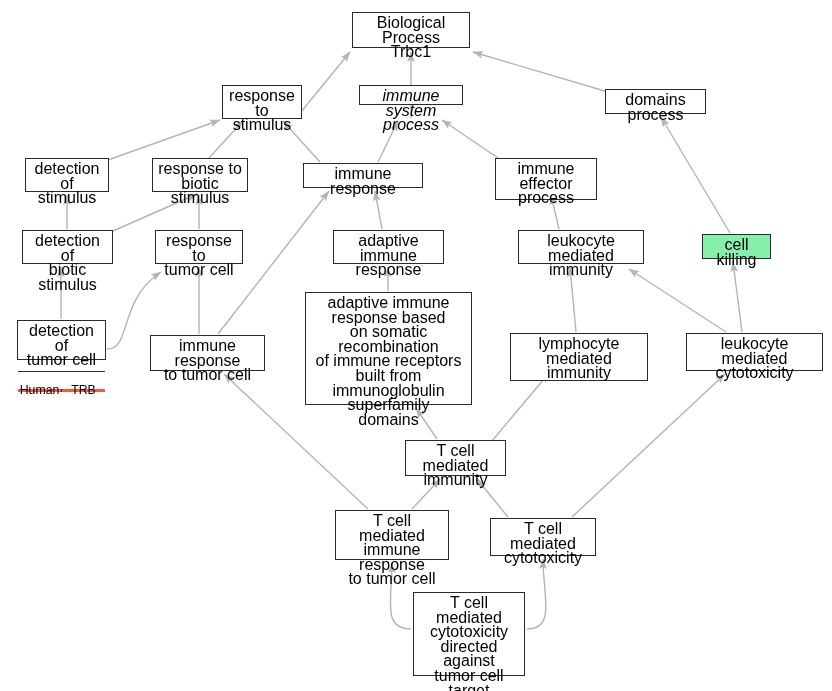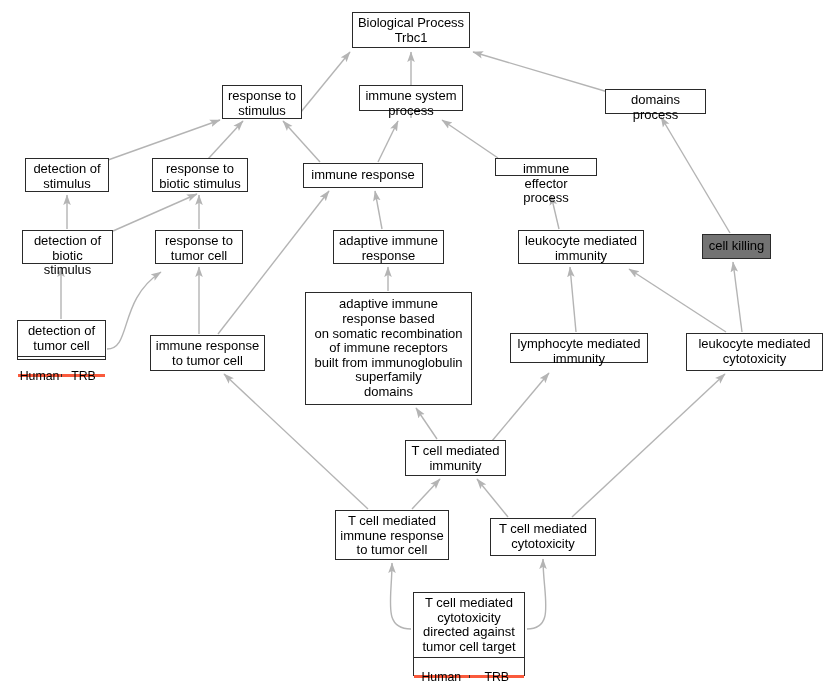--- a/index.html
+++ b/index.html
@@ -21,21 +21,21 @@
     flex-direction:column;
     align-items:stretch;
     z-index:5;
   }
   .node-label{
     flex:1 1 auto;
     display:flex;
     align-items:center;
     justify-content:center;
     text-align:center;
-    font-size:13px;
+    font-size:16px;
     line-height:14.6px;
     color:#000000;
     white-space:pre-line;
     padding:3px 4px;
   }
   .badges{
     display:flex;
     border-top:1.5px solid #2a2a2a;
     height:20px;
   }
@@ -96,59 +96,59 @@
   </svg>
   <div id="nodes">
       <div class="node" style="left: 352px; top: 12px; width: 118px; height: 36px; background: rgb(255, 255, 255); border-color: rgb(42, 42, 42);">
         <div class="node-label">Biological Process
 Trbc1</div>
       </div>
       <div class="node" style="left: 222px; top: 85px; width: 80px; height: 34px; background: rgb(255, 255, 255); border-color: rgb(42, 42, 42);">
         <div class="node-label">response to
 stimulus</div>
       </div>
-      <div class="node" style="left: 359px; top: 85px; width: 104px; height: 26px; background: rgb(255, 255, 255); border-color: rgb(42, 42, 42);">
+      <div class="node" style="left: 359px; top: 85px; width: 104px; height: 20px; background: rgb(255, 255, 255); border-color: rgb(42, 42, 42); font-style: italic;">
         <div class="node-label">immune system
 process</div>
       </div>
       <div class="node" style="left: 605px; top: 89px; width: 101px; height: 25px; background: rgb(255, 255, 255); border-color: rgb(42, 42, 42);">
         <div class="node-label">domains process</div>
       </div>
       <div class="node" style="left: 25px; top: 158px; width: 84px; height: 34px; background: rgb(255, 255, 255); border-color: rgb(42, 42, 42);">
         <div class="node-label">detection of
 stimulus</div>
       </div>
       <div class="node" style="left: 152px; top: 158px; width: 96px; height: 34px; background: rgb(255, 255, 255); border-color: rgb(42, 42, 42);">
         <div class="node-label">response to
 biotic stimulus</div>
       </div>
       <div class="node" style="left: 303px; top: 163px; width: 120px; height: 25px; background: rgb(255, 255, 255); border-color: rgb(42, 42, 42);">
         <div class="node-label">immune response</div>
       </div>
-      <div class="node" style="left: 495px; top: 158px; width: 102px; height: 18px; background: rgb(255, 255, 255); border-color: rgb(42, 42, 42);">
+      <div class="node" style="left: 495px; top: 158px; width: 102px; height: 42px; background: rgb(255, 255, 255); border-color: rgb(42, 42, 42);">
         <div class="node-label">immune effector
 process</div>
       </div>
       <div class="node" style="left: 22px; top: 230px; width: 91px; height: 34px; background: rgb(255, 255, 255); border-color: rgb(42, 42, 42);">
         <div class="node-label">detection of
 biotic stimulus</div>
       </div>
       <div class="node" style="left: 155px; top: 230px; width: 88px; height: 34px; background: rgb(255, 255, 255); border-color: rgb(42, 42, 42);">
         <div class="node-label">response to
 tumor cell</div>
       </div>
       <div class="node" style="left: 333px; top: 230px; width: 111px; height: 34px; background: rgb(255, 255, 255); border-color: rgb(42, 42, 42);">
         <div class="node-label">adaptive immune
 response</div>
       </div>
       <div class="node" style="left: 518px; top: 230px; width: 126px; height: 34px; background: rgb(255, 255, 255); border-color: rgb(42, 42, 42);">
         <div class="node-label">leukocyte mediated
 immunity</div>
       </div>
-      <div class="node" style="left: 702px; top: 234px; width: 69px; height: 25px; background: #737373; border-color: rgb(42, 42, 42);">
+      <div class="node" style="left: 702px; top: 234px; width: 69px; height: 25px; background: #86efac; border-color: rgb(42, 42, 42);">
         <div class="node-label">cell killing</div>
       </div>
       <div class="node" style="left: 17px; top: 320px; width: 89px; height: 40px; background: rgb(255, 255, 255); border-color: rgb(42, 42, 42);">
         <div class="node-label">detection of
 tumor cell</div>
         <div class="badges">
           <div class="badge" style="background: rgb(250, 90, 60);">Human</div>
           <div class="badge" style="background: rgb(250, 90, 60);">TRB</div>
         </div>
       </div>
@@ -158,21 +158,21 @@
       </div>
       <div class="node" style="left: 305px; top: 292px; width: 167px; height: 113px; background: rgb(255, 255, 255); border-color: rgb(42, 42, 42);">
         <div class="node-label">adaptive immune
 response based
 on somatic recombination
 of immune receptors
 built from immunoglobulin
 superfamily
 domains</div>
       </div>
-      <div class="node" style="left: 510px; top: 333px; width: 138px; height: 30px; background: rgb(255, 255, 255); border-color: rgb(42, 42, 42);">
+      <div class="node" style="left: 510px; top: 333px; width: 138px; height: 48px; background: rgb(255, 255, 255); border-color: rgb(42, 42, 42);">
         <div class="node-label">lymphocyte mediated
 immunity</div>
       </div>
       <div class="node" style="left: 686px; top: 333px; width: 137px; height: 38px; background: rgb(255, 255, 255); border-color: rgb(42, 42, 42);">
         <div class="node-label">leukocyte mediated
 cytotoxicity</div>
       </div>
       <div class="node" style="left: 405px; top: 440px; width: 101px; height: 36px; background: rgb(255, 255, 255); border-color: rgb(42, 42, 42);">
         <div class="node-label">T cell mediated
 immunity</div>

